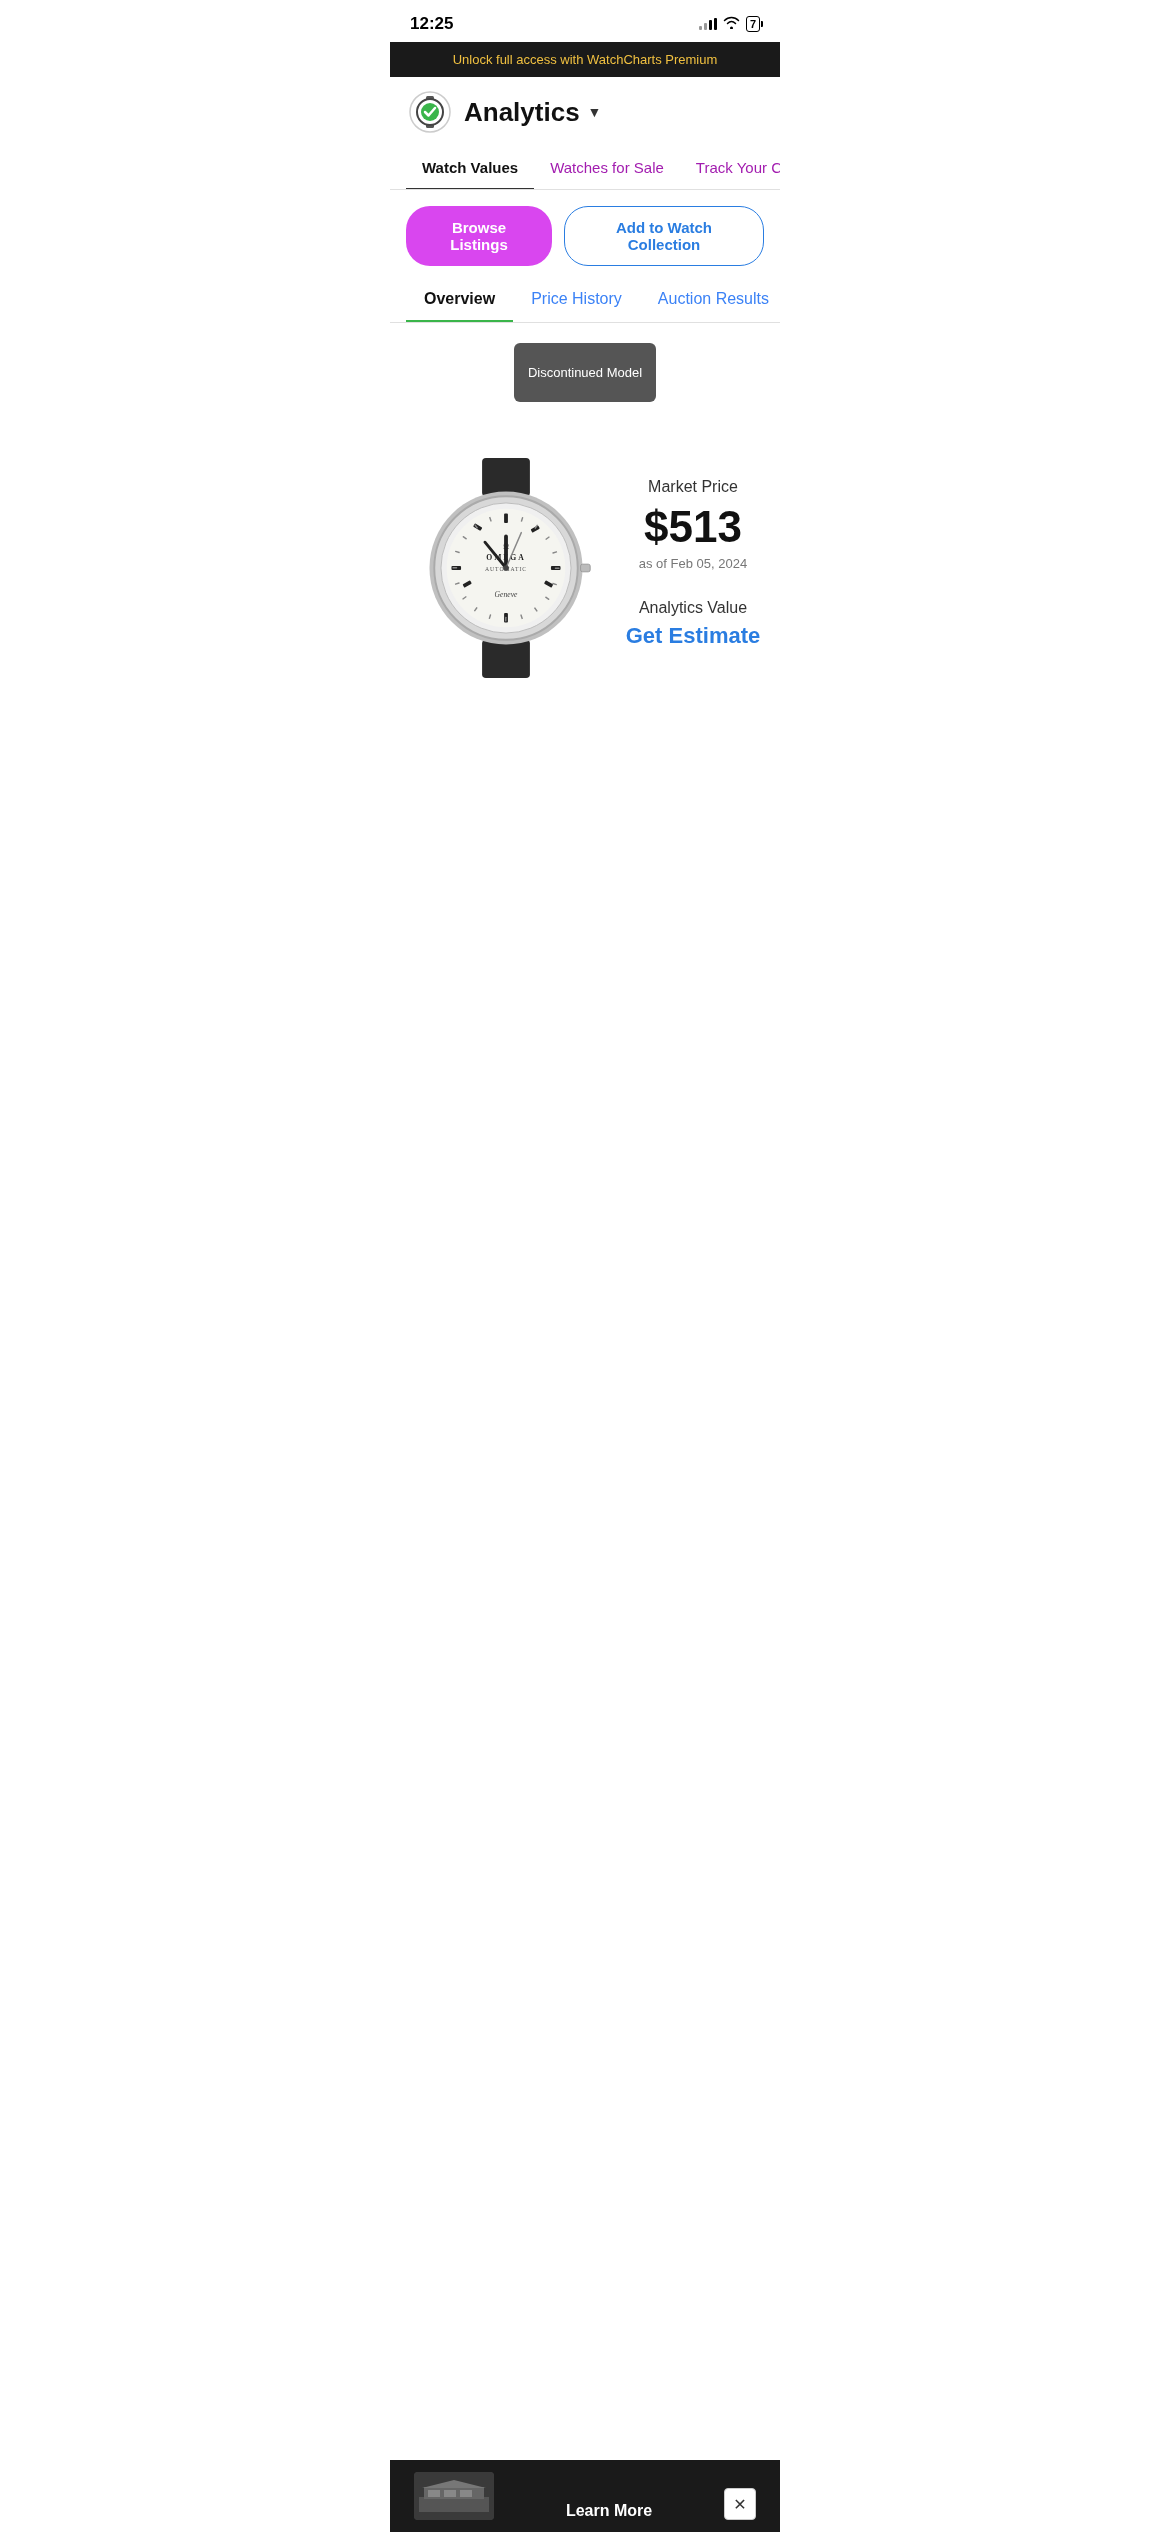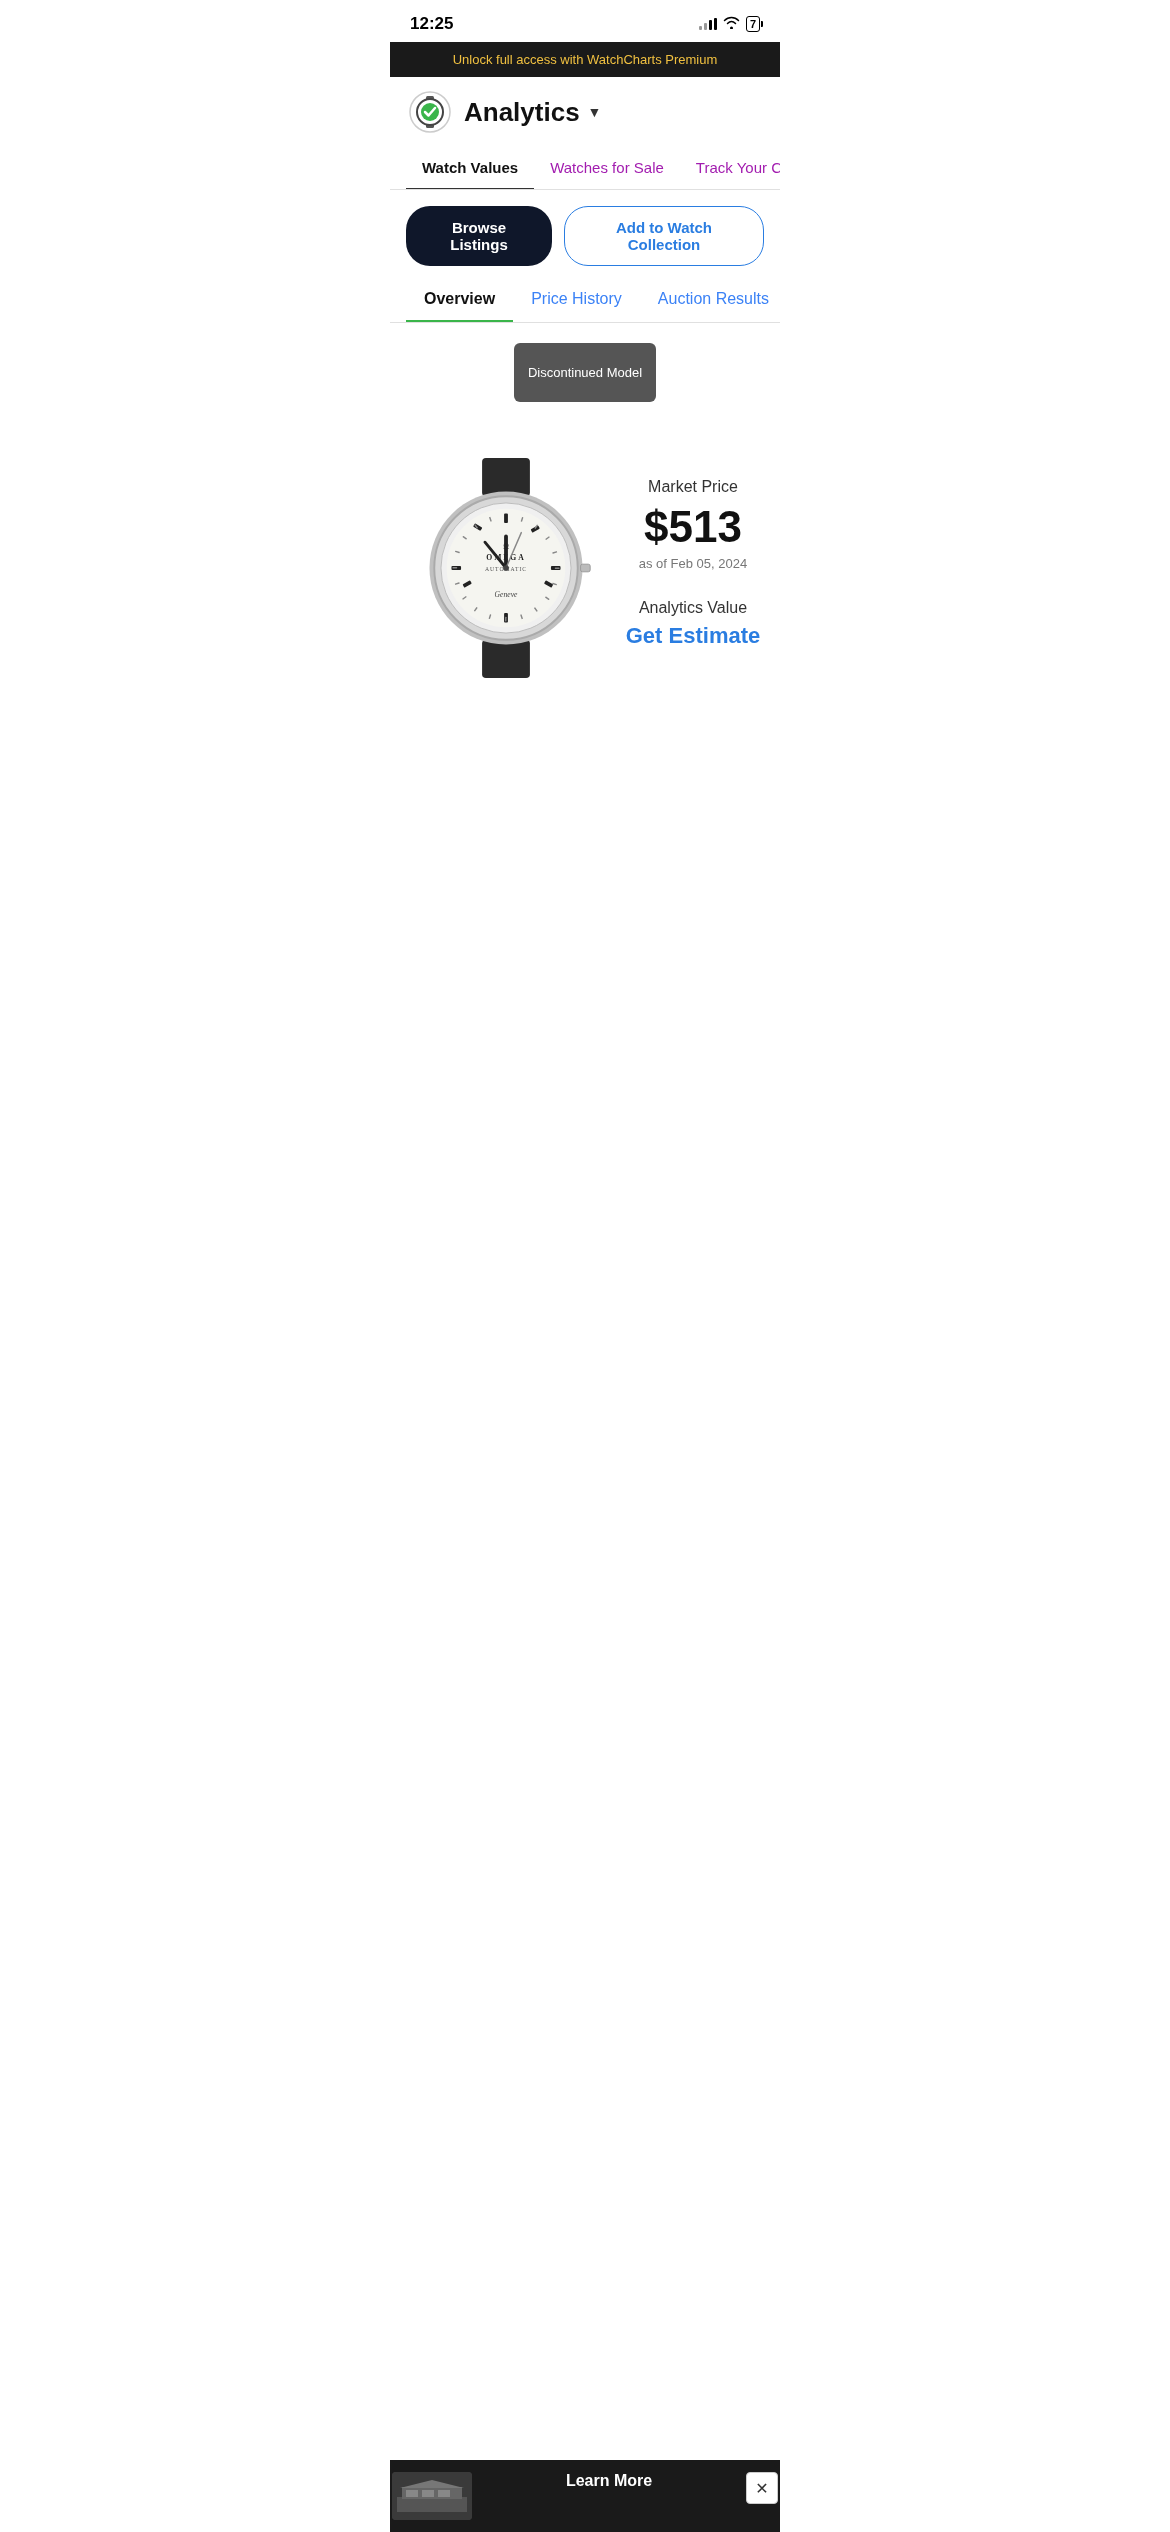--- a/index.html
+++ b/index.html
@@ -129,21 +129,21 @@
       border-bottom: 2px solid #333;
     }
 
     
     .action-buttons {
       display: flex;
       gap: 12px;
       padding: 16px 16px 12px 16px;
     }
     .btn-primary {
-      background: #0f172a;
+      background: #d946ef;
       color: #fff;
       border: none;
       border-radius: 24px;
       padding: 12px 20px;
       font-size: 15px;
       font-weight: 600;
       cursor: pointer;
     }
     .btn-outline {
       background: #fff;
@@ -253,23 +253,23 @@
 
     
     .ad-banner {
       position: fixed;
       bottom: 0;
       left: 50%;
       transform: translateX(-50%);
       width: 390px;
       background: #1a1a1a;
       display: flex;
-      align-items: flex-start;
+      align-items: flex-end;
       justify-content: space-between;
-      padding: 12px 2px;
+      padding: 12px 24px;
       gap: 12px;
     }
     .ad-thumbnail {
       width: 80px;
       height: 48px;
       background: #444;
       border-radius: 4px;
       overflow: hidden;
       flex-shrink: 0;
     }

